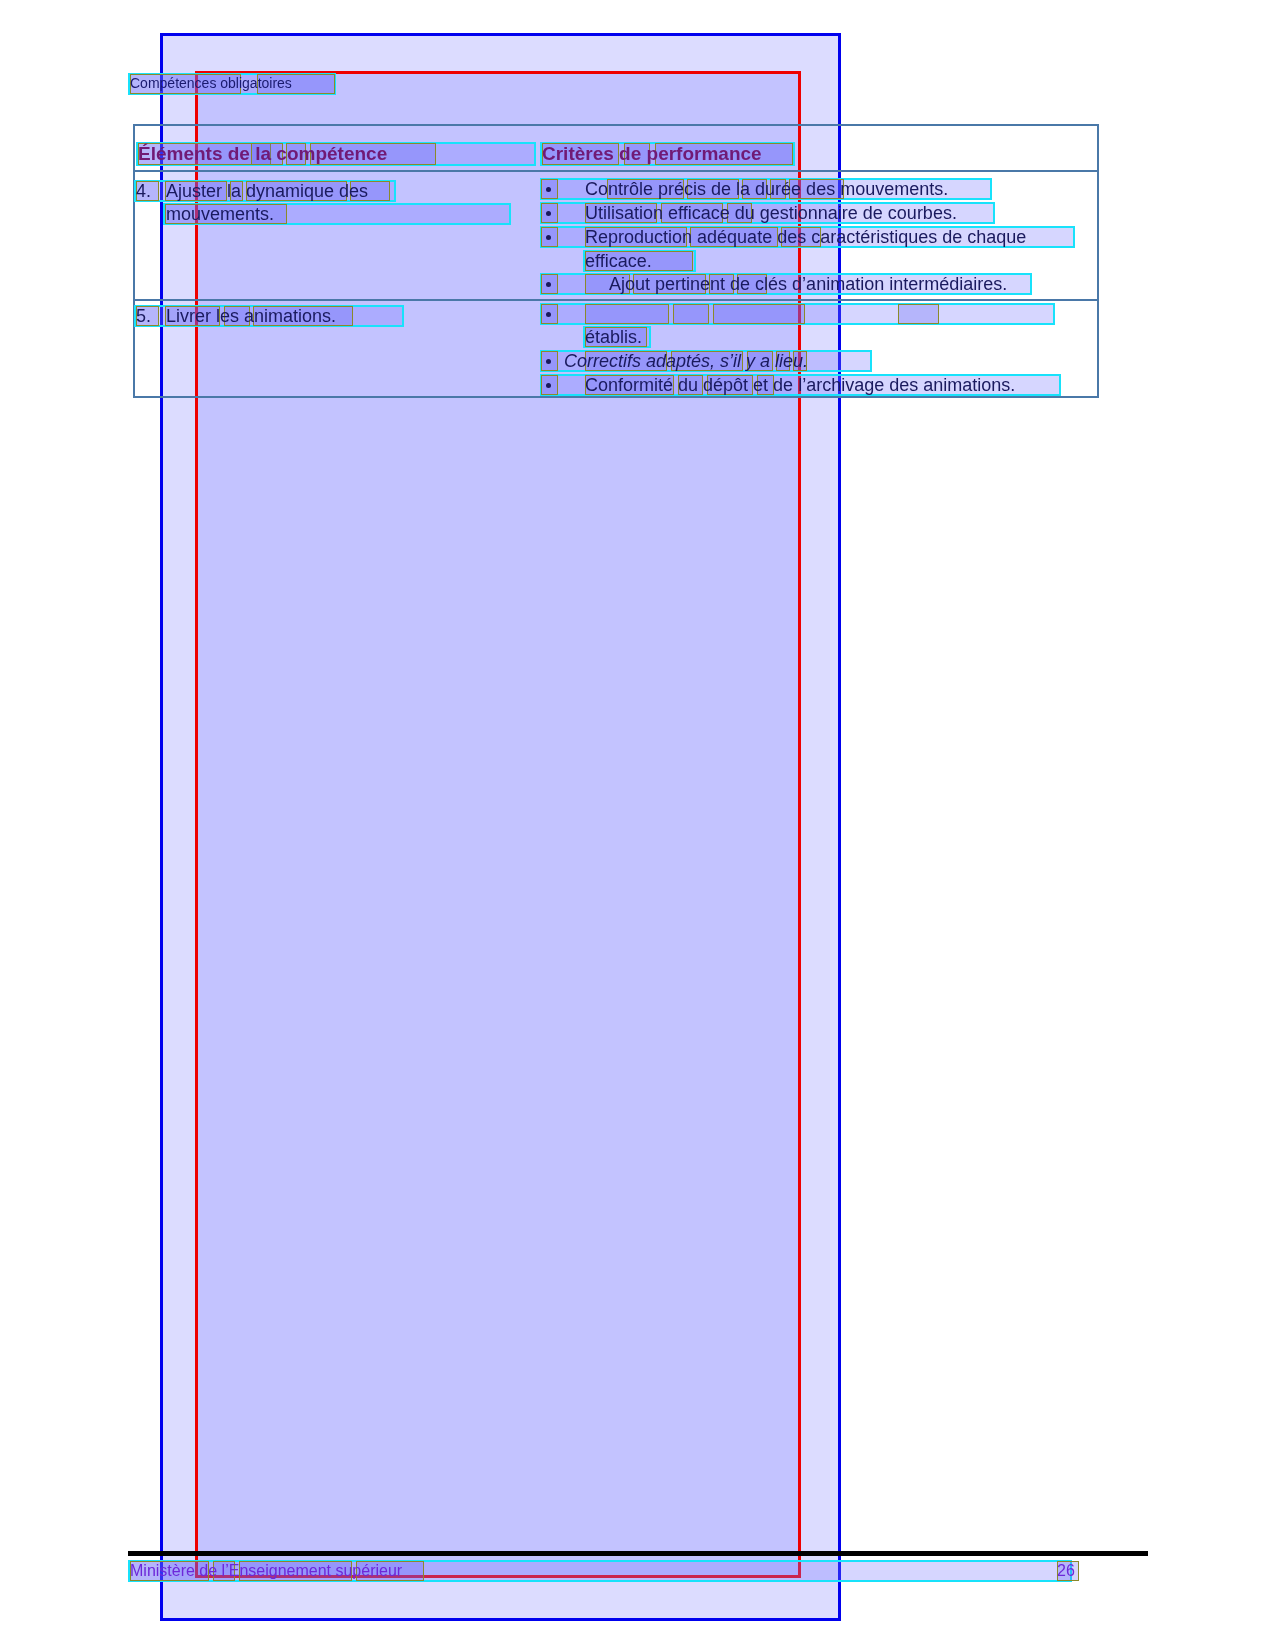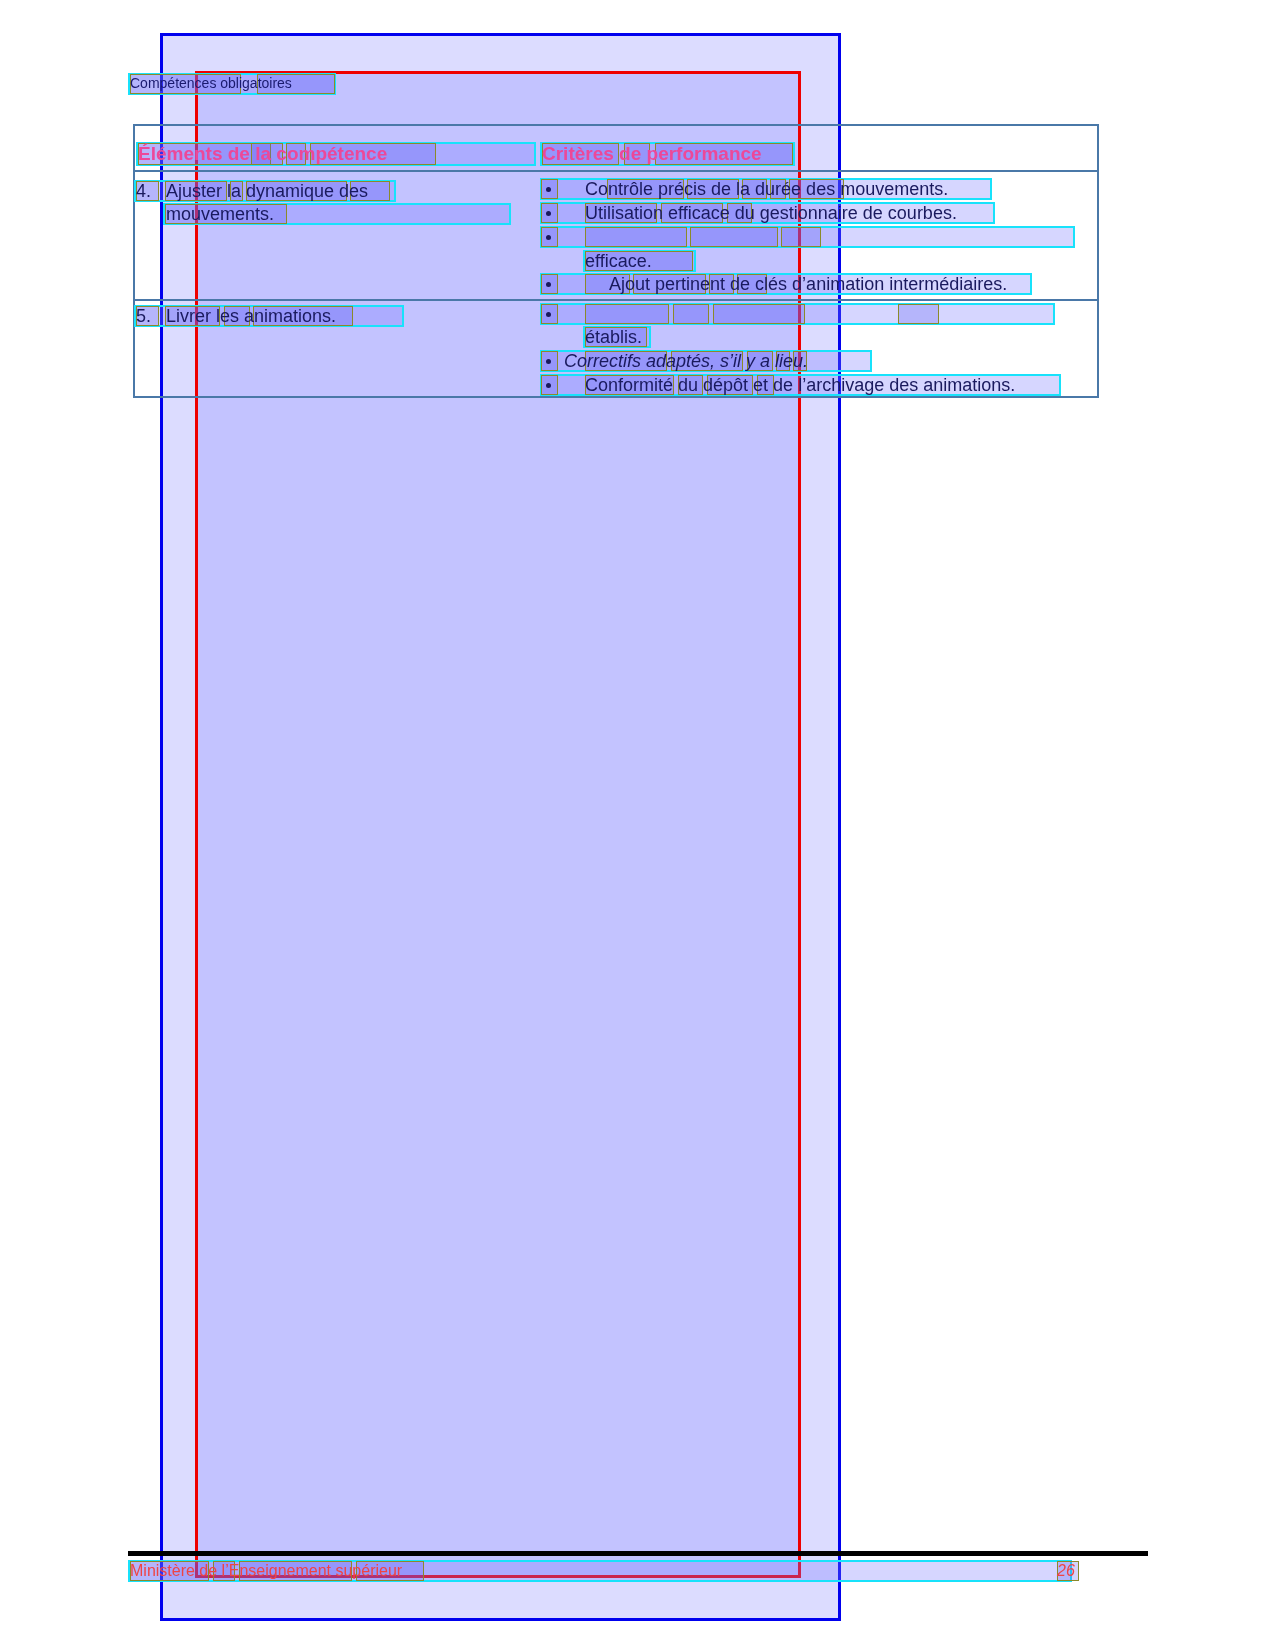--- a/index.html
+++ b/index.html
@@ -17,30 +17,30 @@
 
   
   .ocrline{position:absolute;box-sizing:border-box;border:2px solid #18e2fb;
            background:rgba(120,120,255,0.30);}
   .ocrword{position:absolute;box-sizing:border-box;border:1.5px solid #8a8a2a;
            background:rgba(90,90,240,0.26);}
 
   
   .doc-text{position:absolute;color:#1a1a6e;white-space:pre;}
   .heading{font-size:14px;}
-  .th{font-size:19px;font-weight:bold;color:#ec4899;}
+  .th{font-size:19px;font-weight:bold;color:#701a75;}
   .cell{font-size:18px;color:#1a1a5e;}
   .bul{font-size:18px;color:#1a1a5e;}
 
   
   .tbl-line{position:absolute;background:#4a78a8;}
 
   
   .footrule{position:absolute;background:#000000;}
-  .footer-text{position:absolute;font-size:16px;color:#ef4444;white-space:pre;}
+  .footer-text{position:absolute;font-size:16px;color:#6d28d9;white-space:pre;}
   .bullet-dot{position:absolute;width:5px;height:5px;background:#1a1a5e;border-radius:50%;}
 </style>
 </head>
 <body>
 
 <div id="page">
 
   <div class="region blue" style="left:160px;top:33px;width:681px;height:1588px;"></div>
   <div class="region red" style="left:195px;top:71px;width:606px;height:1507px;"></div>
 
@@ -99,20 +99,21 @@
   <div class="ocrword" style="left:727px;top:203px;width:25px;height:20px;"></div>
   <div class="bullet-dot" style="left:546px;top:211px;"></div>
   <div class="doc-text bul" style="left:585px;top:203px;">Utilisation efficace du gestionnaire de courbes.</div>
 
   <div class="ocrline" style="left:540px;top:226px;width:535px;height:22px;"></div>
   <div class="ocrword" style="left:541px;top:227px;width:17px;height:20px;"></div>
   <div class="ocrword" style="left:585px;top:227px;width:102px;height:20px;"></div>
   <div class="ocrword" style="left:690px;top:227px;width:88px;height:20px;"></div>
   <div class="ocrword" style="left:781px;top:227px;width:40px;height:20px;"></div>
   <div class="bullet-dot" style="left:546px;top:235px;"></div>
+  <div class="doc-text bul" style="left:585px;top:227px;">Reproduction adéquate des caractéristiques de chaque</div>
 
   <div class="ocrline" style="left:583px;top:250px;width:113px;height:22px;"></div>
   <div class="ocrword" style="left:585px;top:251px;width:108px;height:20px;"></div>
   <div class="doc-text bul" style="left:585px;top:251px;">efficace.</div>
 
   <div class="ocrline" style="left:540px;top:273px;width:492px;height:22px;"></div>
   <div class="ocrword" style="left:541px;top:274px;width:17px;height:20px;"></div>
   <div class="ocrword" style="left:585px;top:274px;width:45px;height:20px;"></div>
   <div class="ocrword" style="left:633px;top:274px;width:73px;height:20px;"></div>
   <div class="ocrword" style="left:709px;top:274px;width:25px;height:20px;"></div>
@@ -162,15 +163,15 @@
   <div class="footrule" style="left:128px;top:1551px;width:1020px;height:5px;"></div>
 
   <div class="ocrline" style="left:128px;top:1560px;width:944px;height:22px;"></div>
   <div class="ocrword" style="left:130px;top:1561px;width:79px;height:20px;"></div>
   <div class="ocrword" style="left:213px;top:1561px;width:22px;height:20px;"></div>
   <div class="ocrword" style="left:239px;top:1561px;width:113px;height:20px;"></div>
   <div class="ocrword" style="left:356px;top:1561px;width:68px;height:20px;"></div>
   <div class="doc-text footer-text" style="left:130px;top:1562px;">Ministère de l’Enseignement supérieur</div>
 
   <div class="ocrword" style="left:1057px;top:1561px;width:22px;height:20px;"></div>
-  <div class="doc-text footer-text" style="left:1057px;top:1562px;font-style:italic;">26</div>
+  <div class="doc-text footer-text" style="left:1057px;top:1562px;">26</div>
 
 </div>
 
 </body></html>

